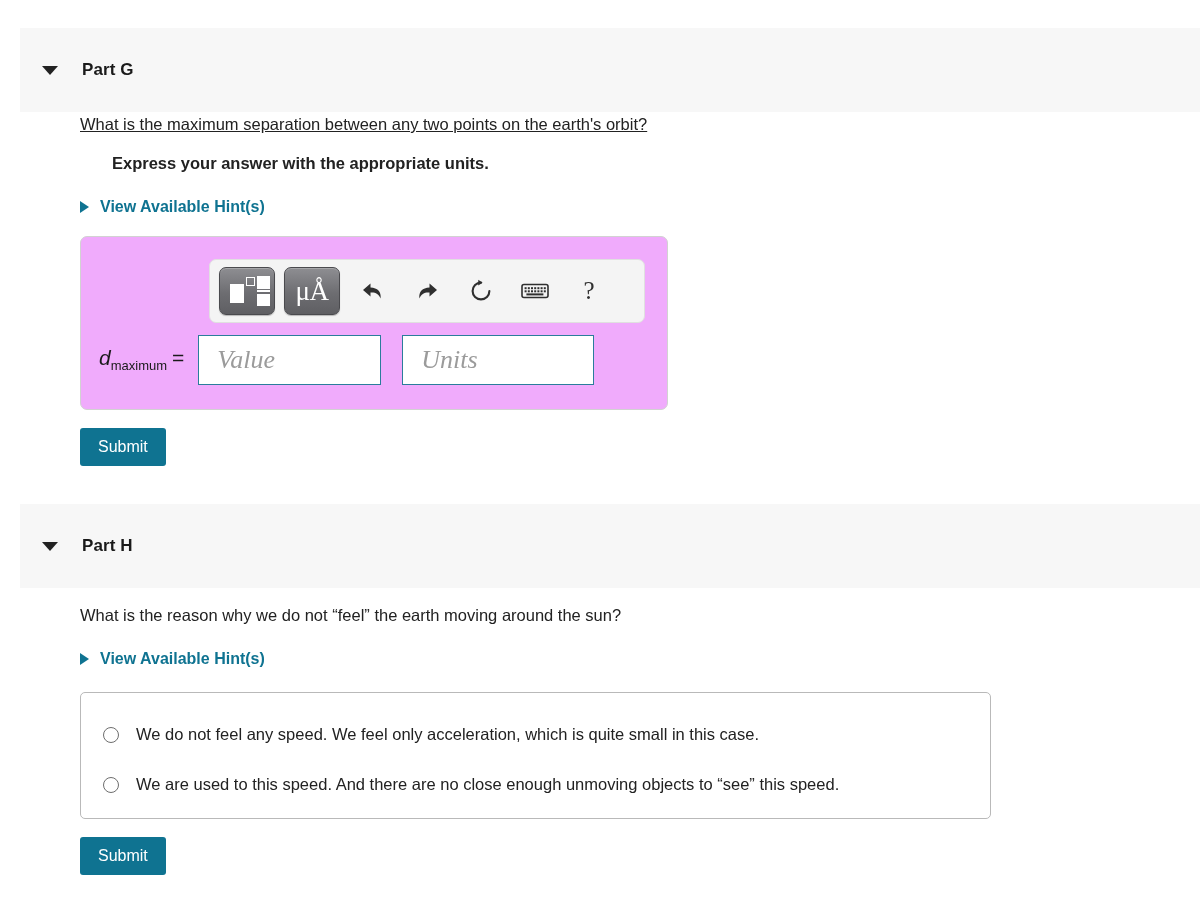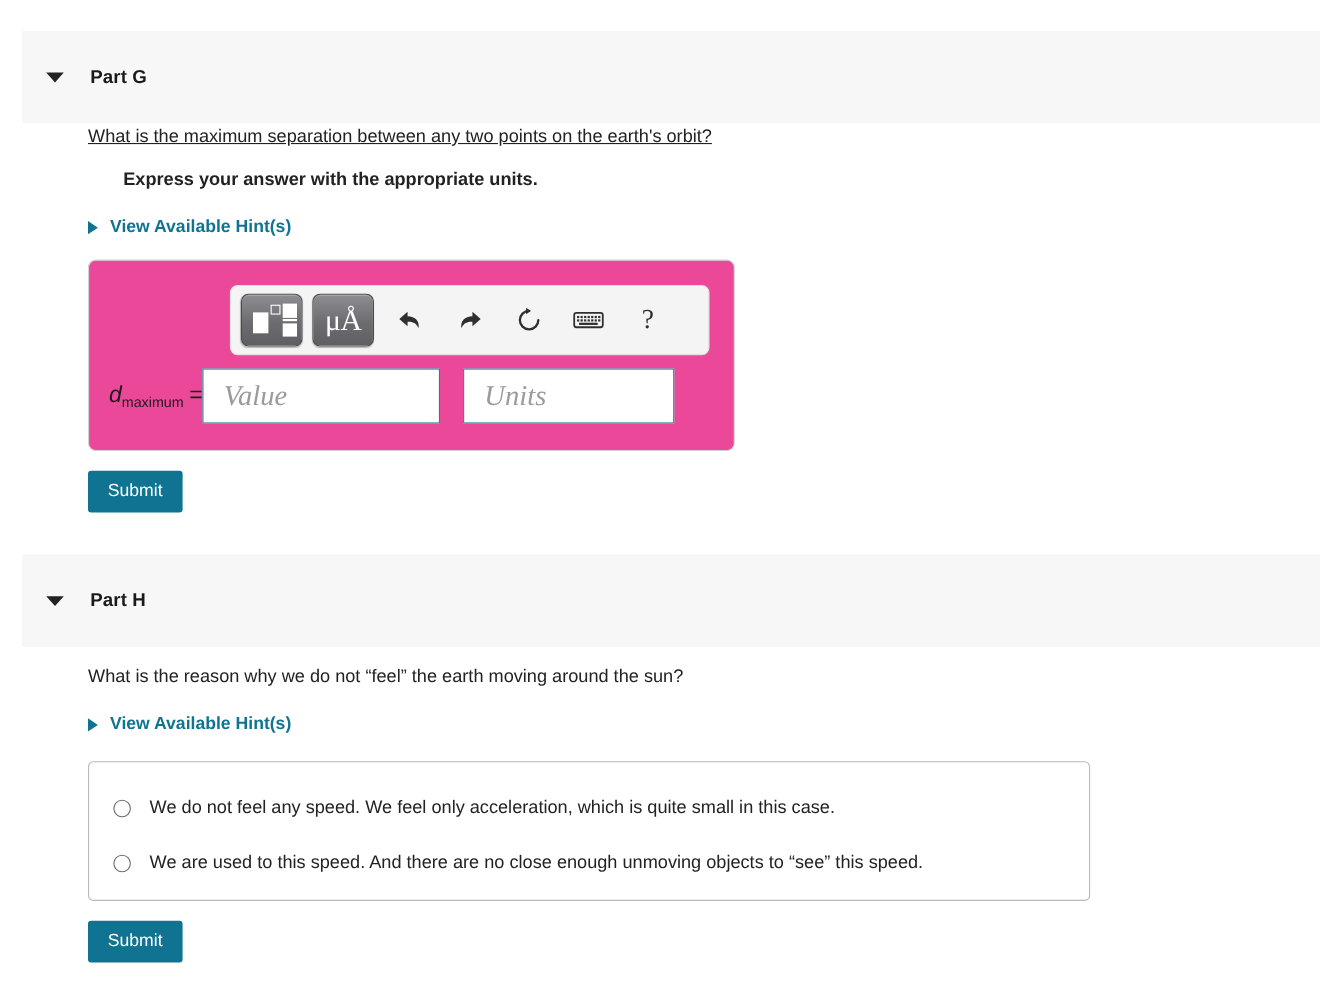--- a/index.html
+++ b/index.html
@@ -65,21 +65,21 @@
   }
   .hint-text {
     color: #0f7391;
     font-weight: bold;
     font-size: 16px;
   }
 
   
   .answer-box {
     position: absolute;
-    background: #ec4899;
+    background: #f0abfc;
     border: 1px solid #d2d2d2;
     border-radius: 7px;
   }
 
   
   .mq-toolbar {
     position: absolute;
     left: 128px;
     top: 22px;
     width: 436px;
@@ -154,21 +154,21 @@
   .eq-label .eqs { font-style: normal; margin-left: 5px; }
 
   .mq-field {
     height: 50px;
     border: 1.5px solid #2b7d9b;
     background: #fff;
     display: flex;
     align-items: center;
     padding-left: 18px;
   }
-  .mq-field.value { width: 216px; }
+  .mq-field.value { width: 183px; margin-left: 14px; }
   .mq-field.units { width: 192px; margin-left: 21px; }
   .mq-placeholder {
     font-family: "Liberation Serif", serif;
     font-style: italic;
     font-size: 26px;
     color: #9b9b9b;
   }
 
   
   .submit-btn {

